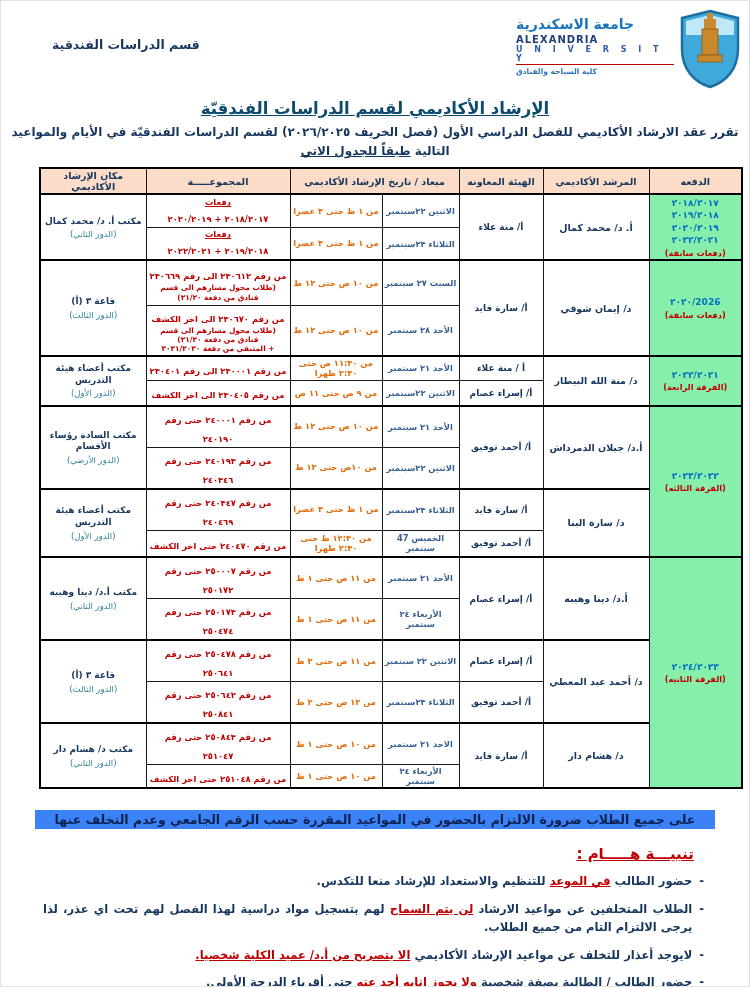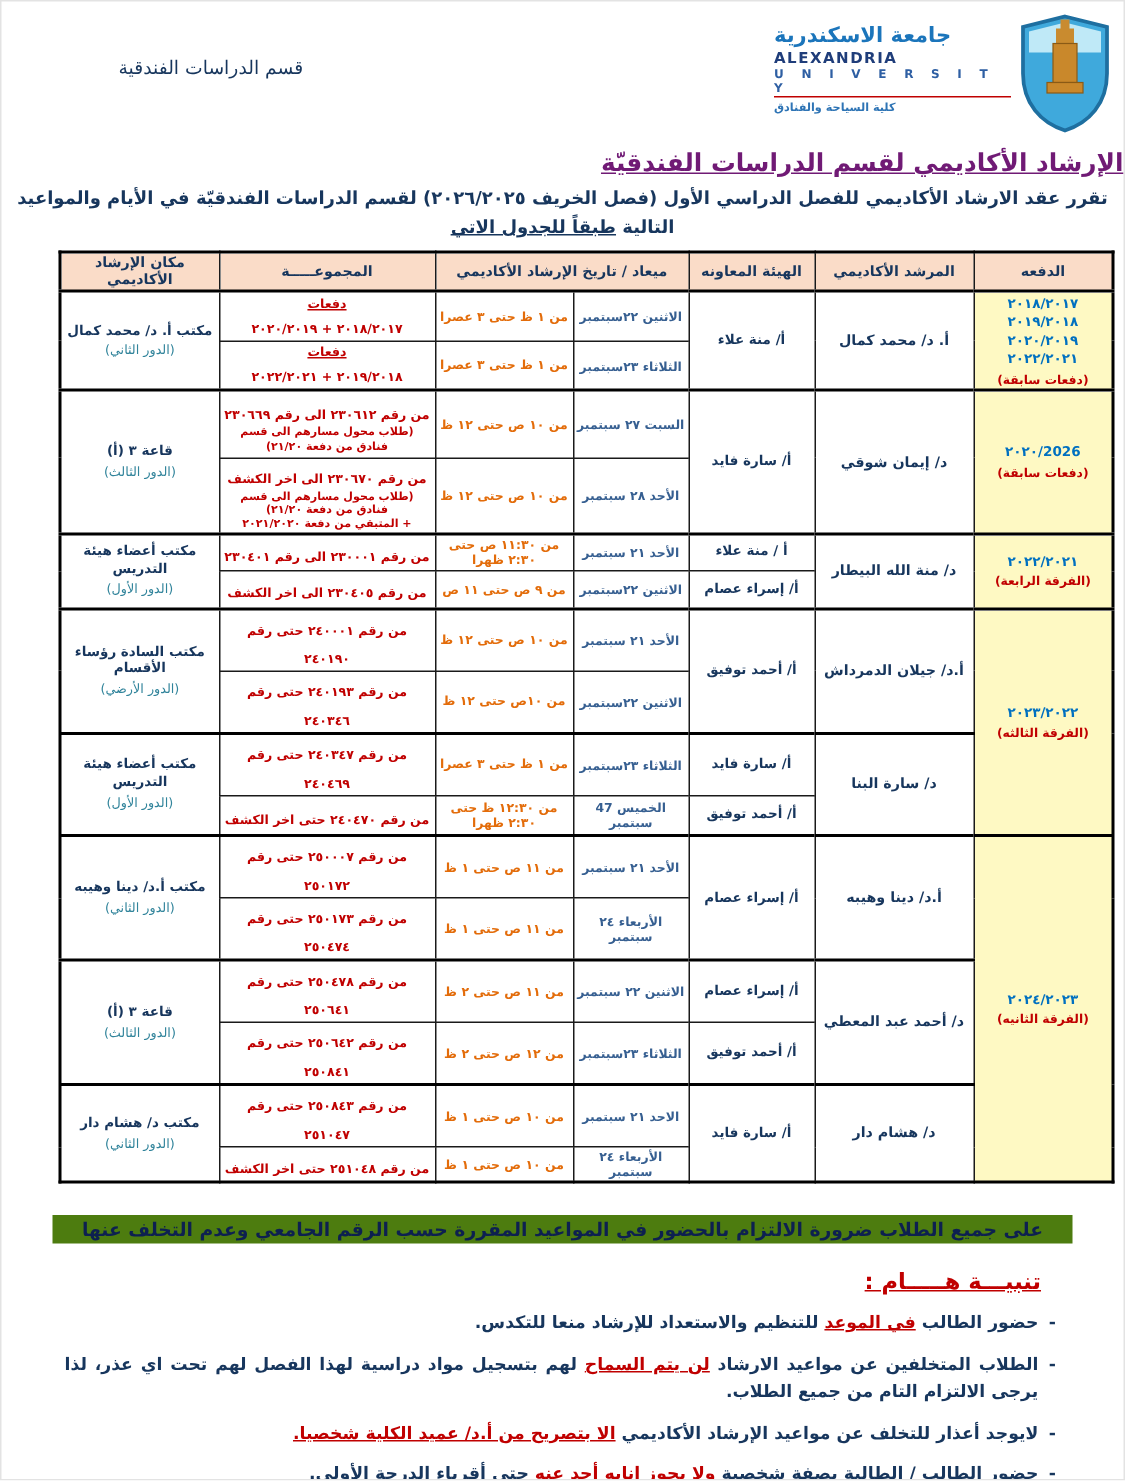--- a/index.html
+++ b/index.html
@@ -1,49 +1,49 @@
 <!DOCTYPE html>
 <html lang="ar" dir="rtl"><head>
 <meta charset="utf-8">
 <style>
   html,body{margin:0;padding:0;background:#ffffff;}
   body{font-family:"DejaVu Sans", sans-serif;}
   .page{position:relative;width:748px;height:985px;background:#fff;border:1px solid #e3e3e3;overflow:hidden;direction:rtl;}
   
   .header{position:relative;height:96px;}
-  .dept{position:absolute;left:78px;top:36px;color:#17365D;font-weight:normal;font-size:12.5px;}
+  .dept{position:absolute;left:51px;top:36px;color:#17365D;font-weight:bold;font-size:12.5px;}
   .logo{position:absolute;right:8px;top:8px;display:flex;direction:ltr;align-items:flex-start;gap:5px;}
   .logo-text{width:158px;text-align:left;padding-top:8px;}
   .logo-arabic{color:#1B75BB;font-weight:bold;font-size:14px;line-height:1.1;}
   .logo-en1{color:#1F3D7A;font-weight:bold;font-size:10px;letter-spacing:1px;margin-top:2px;}
   .logo-en2{display:inline-block;color:#2E5FA3;font-weight:bold;font-size:8px;letter-spacing:4.5px;border-bottom:1px solid #C00000;padding-bottom:1px;}
   .logo-fac{color:#2E74B5;font-size:7.5px;font-weight:bold;margin-top:2px;}
-  .title{color:#701a75;font-weight:bold;font-size:16.5px;text-decoration:underline;margin-top:2px;}
+  .title{text-align:center;color:#0c4a6e;font-weight:bold;font-size:16.5px;text-decoration:underline;margin-top:2px;}
   .intro{text-align:center;color:#17365D;font-weight:bold;font-size:12px;line-height:1.6;margin-top:5px;}
   .intro .uline{text-decoration:underline;}
   
   table.sched{border-collapse:collapse;table-layout:fixed;width:702px;margin:6px 6px 0 40px;border:2px solid #000;}
   .sched th,.sched td{border:1px solid #1a1a1a;text-align:center;vertical-align:middle;padding:1px 2px;overflow:hidden;}
   .sched tr.g-start td,.sched tr.g-start th,.sched tr.sub-start td{border-top:2px solid #000;}
   .sched th{background:#FADCC8;color:#17365D;font-size:9.5px;font-weight:bold;}
-  td.batch{background:#fef9c3;}
+  td.batch{background:#86efac;}
   .year{display:block;color:#0070C0;font-weight:bold;font-size:9px;line-height:1.4;}
   .batch-note{display:block;color:#C00000;font-weight:bold;font-size:8.2px;margin-top:1px;}
   .advisor{color:#17365D;font-weight:bold;font-size:9.5px;margin-top:48px;}
   .assist{color:#17365D;font-weight:bold;font-size:9px;}
   .day{color:#365F91;font-weight:bold;font-size:8.3px;}
   .time{color:#E36C0A;font-weight:bold;font-size:8.3px;line-height:1.3;}
   .grp,.grp-main{color:#C00000;font-weight:bold;font-size:8.4px;line-height:1.3;}
   .grp-label{display:block;color:#C00000;font-weight:bold;font-size:8.4px;text-decoration:underline;}
   .grp-note{display:block;color:#C00000;font-weight:bold;font-size:7.4px;line-height:1.25;}
   .loc-name{display:block;color:#17365D;font-weight:bold;font-size:9px;line-height:1.3;}
   .loc-floor{display:block;color:#31849B;font-weight:normal;font-size:8.5px;margin-top:2px;}
   
   .highlight-wrap{text-align:center;margin-top:20px;}
-  .highlight{display:inline-block;background:#4d7c0f;color:#0d2050;font-weight:bold;font-size:12.5px;padding:2px 20px;}
+  .highlight{display:inline-block;background:#3b82f6;color:#0d2050;font-weight:bold;font-size:12.5px;padding:2px 20px;}
   .notice-heading{color:#C00000;font-weight:bold;font-size:15px;text-decoration:underline;text-align:right;margin:16px 55px 10px 0;}
   .bullets{margin:0 45px 0 42px;}
   .bullet{display:flex;gap:7px;color:#17365D;font-weight:bold;font-size:11.5px;line-height:1.55;margin-bottom:10px;}
   .bullet .marker{flex:0 0 auto;}
   .bullet .btxt{text-align:justify;}
   .redline{color:#C00000;text-decoration:underline;}
 </style>
 </head>
 <body>
 

